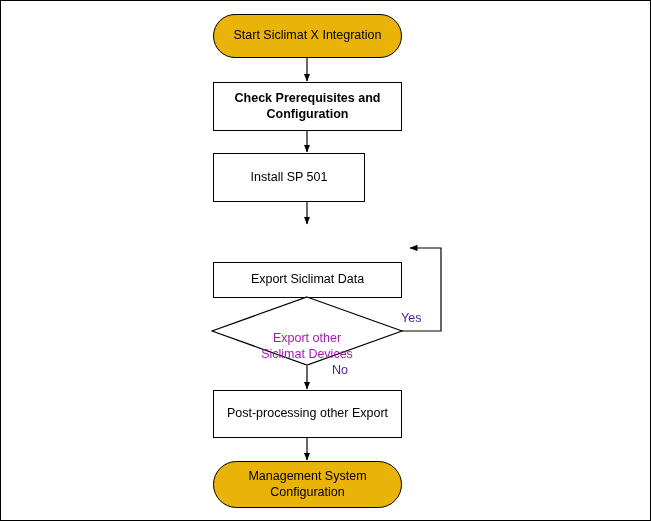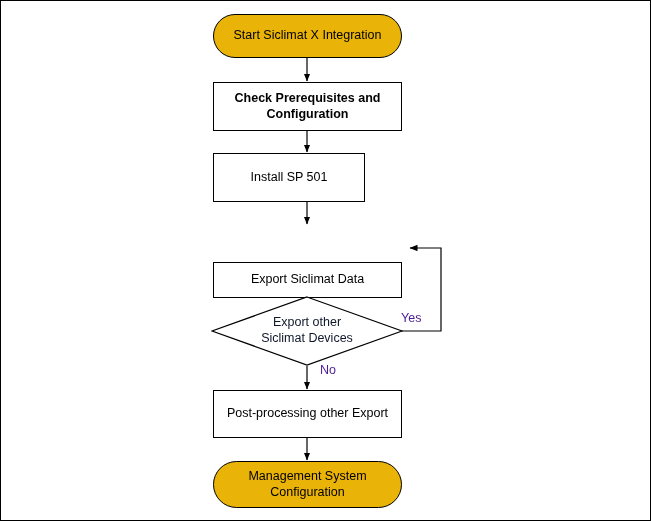--- a/index.html
+++ b/index.html
@@ -56,29 +56,29 @@
     position: absolute;
   }
   .diamond-shape {
     position: absolute;
     left: 0;
     top: 0;
   }
   .diamond-label {
     position: absolute;
     left: 0;
-    top: 0;
+    top: 16px;
     width: 100%;
     height: 100%;
     display: flex;
     align-items: center;
     justify-content: center;
     text-align: center;
     font-size: 12.5px;
-    color: #0f172a;
+    color: #a21caf;
     line-height: 1.25;
     white-space: pre-line;
   }
   .conn {
     position: absolute;
     top: 0;
     left: 0;
     width: 651px;
     height: 521px;
     pointer-events: none;
@@ -148,15 +148,15 @@
     <span class="label">Post-processing other Export</span>
   </div>
 
   <div class="node terminator" style="left:213px; top:461px; width:189px; height:47px;">
     <span class="label">Management System
 Configuration</span>
   </div>
 
   <div class="edge-label" style="left:401px; top:311px;">Yes</div>
 
-  <div class="edge-label" style="left:320px; top:363px;">No</div>
+  <div class="edge-label" style="left:332px; top:363px;">No</div>
 
 </div>
 
 </body></html>

